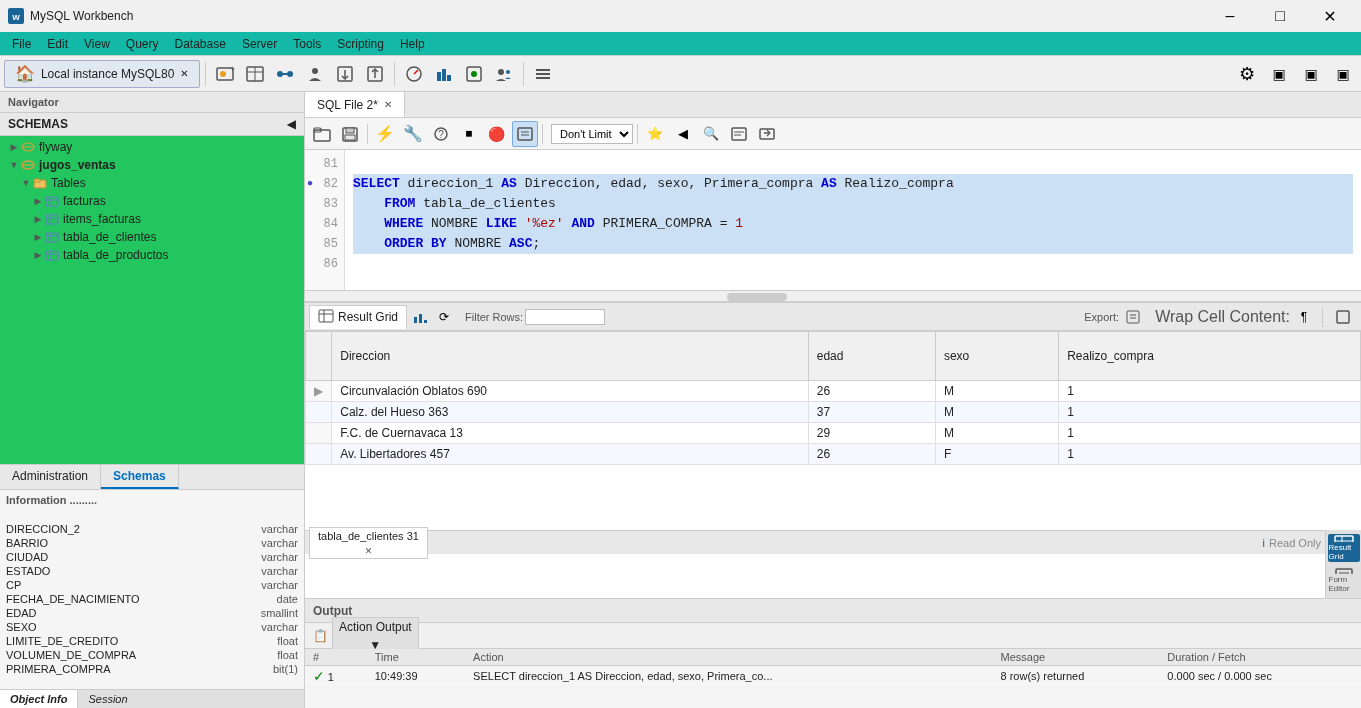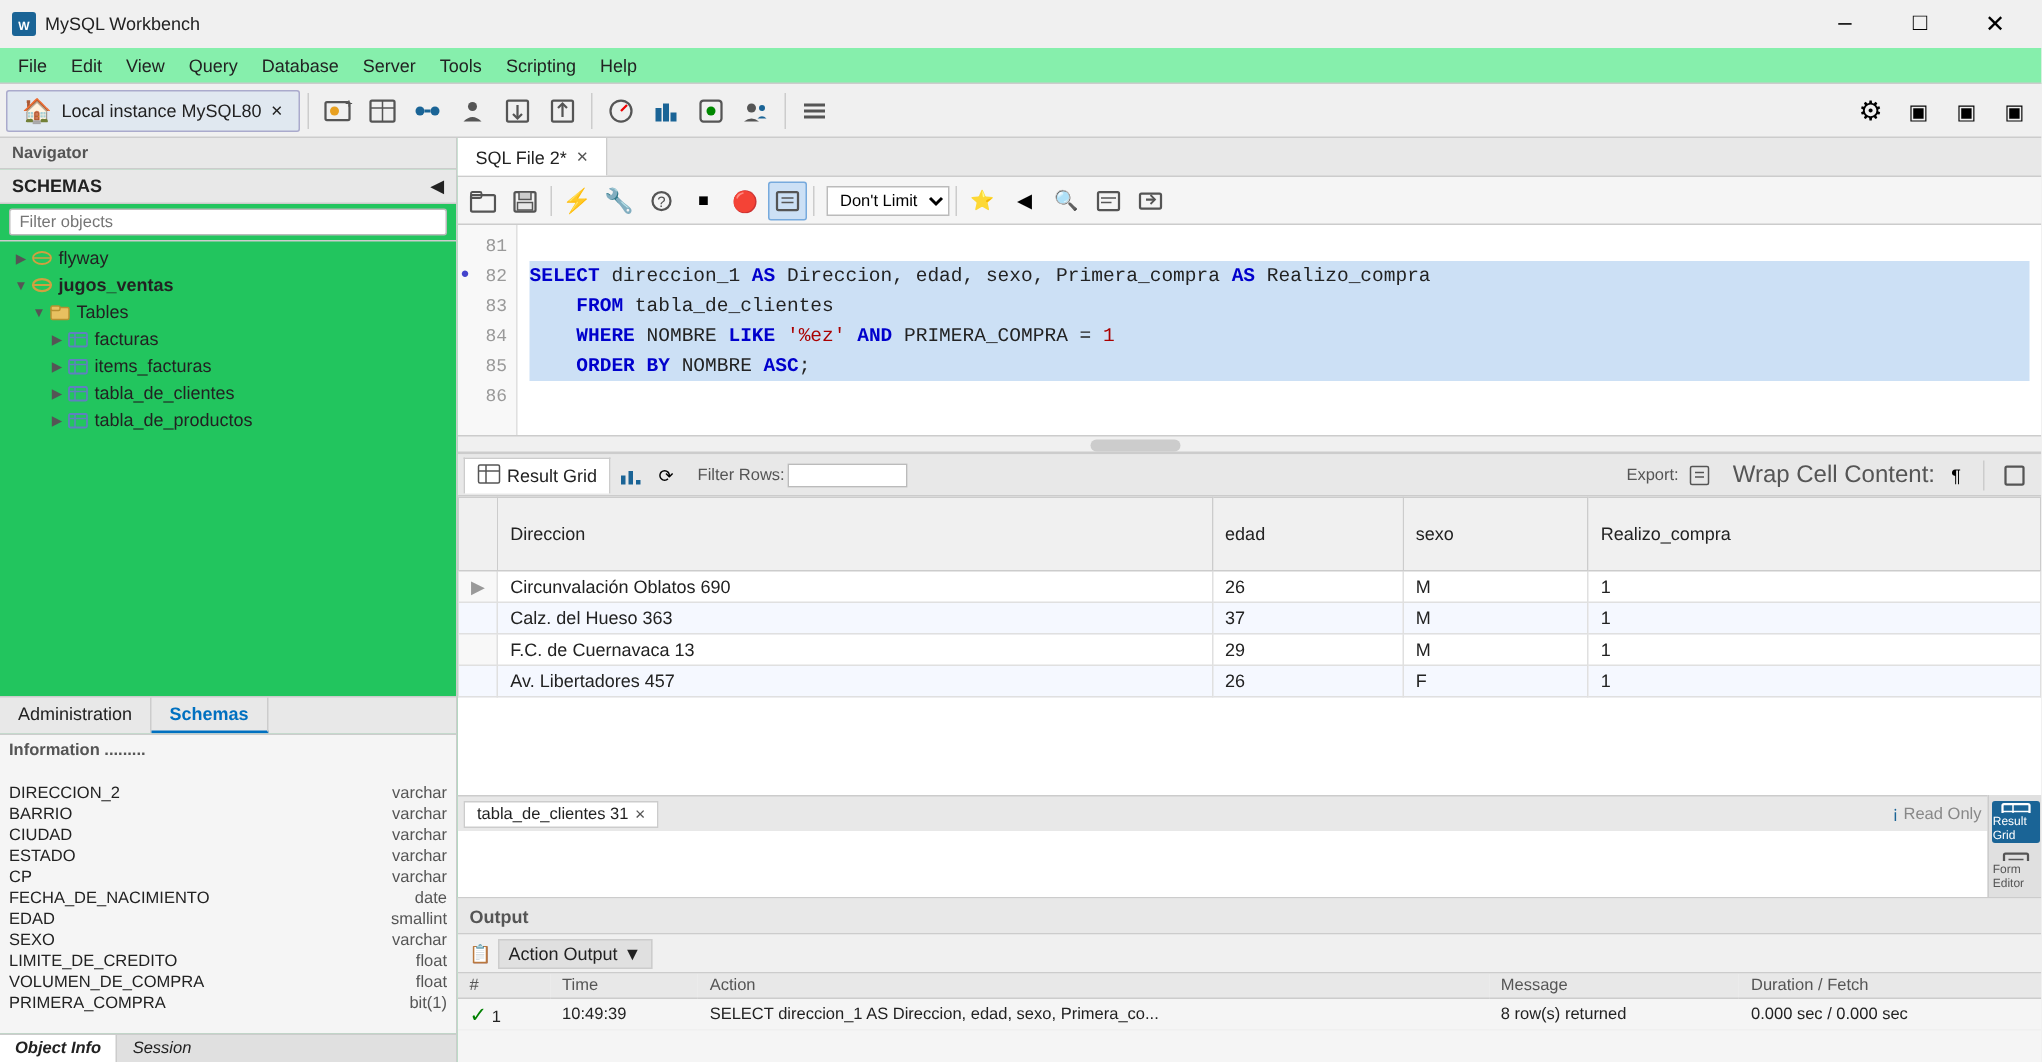--- a/index.html
+++ b/index.html
@@ -6,21 +6,21 @@
     body { font-family: 'Segoe UI', Tahoma, Geneva, Verdana, sans-serif; font-size: 12px; background: #f0f0f0; color: #222; overflow: hidden; width: 1361px; height: 708px; }
 
     
     #title-bar { background: #f0f0f0; height: 32px; display: flex; align-items: center; padding: 0 8px; justify-content: space-between; }
     #title-bar-left { display: flex; align-items: center; gap: 6px; font-size: 12px; }
     #title-bar-icon { width: 16px; height: 16px; background: #1a6496; border-radius: 2px; display: flex; align-items: center; justify-content: center; color: white; font-size: 9px; font-weight: bold; }
     #title-bar-controls { display: flex; gap: 4px; }
     .title-btn { width: 46px; height: 32px; border: none; background: transparent; cursor: pointer; font-size: 16px; display: flex; align-items: center; justify-content: center; }
 
     
-    #menu-bar { background: #86efac; height: 24px; display: flex; align-items: center; padding: 0 4px; border-bottom: 1px solid #ccc; }
+    #menu-bar { background: #14b8a6; height: 24px; display: flex; align-items: center; padding: 0 4px; border-bottom: 1px solid #ccc; }
     .menu-item { padding: 2px 8px; cursor: pointer; font-size: 12px; }
 
     
     #toolbar { background: #f0f0f0; height: 36px; display: flex; align-items: center; padding: 0 4px; border-bottom: 1px solid #ccc; gap: 2px; }
     .tb-btn { width: 28px; height: 28px; border: 1px solid transparent; background: transparent; cursor: pointer; display: flex; align-items: center; justify-content: center; font-size: 14px; border-radius: 2px; }
     .tb-sep { width: 1px; height: 24px; background: #ccc; margin: 0 3px; }
     .tb-right { margin-left: auto; display: flex; align-items: center; gap: 4px; }
     #settings-icon { font-size: 18px; }
 
     
@@ -111,37 +111,37 @@
     #data-grid { flex: 1; overflow: auto; }
     table.grid { width: 100%; border-collapse: collapse; font-size: 12px; }
     table.grid th { background: #f0f0f0; border: 1px solid #ccc; padding: 17px 8px; text-align: left; font-weight: normal; font-size: 12px; position: sticky; top: 0; z-index: 1; }
     table.grid td { border: 1px solid #e0e0e0; padding: 3px 8px; }
     table.grid tr:nth-child(even) td { background: #f5f8ff; }
     .row-num-col { width: 20px; background: #f8f8f8; border-right: 1px solid #ccc; text-align: center; color: #999; }
 
     
     #result-bottom-tabs { display: flex; align-items: center; background: #e8e8e8; border-top: 1px solid #ccc; height: 24px; padding: 0 4px; gap: 4px; }
     .rb-tab { display: flex; align-items: center; gap: 4px; padding: 2px 8px; font-size: 11px; cursor: pointer; border: 1px solid transparent; }
-    .rb-tab.active { background: white; border-color: #ccc; }
+    .rb-tab.active { background: white; border-color: #ccc; flex-direction: column; }
     .rb-close { font-size: 9px; color: #555; cursor: pointer; }
     .rb-tab-right { margin-left: auto; display: flex; align-items: center; gap: 4px; font-size: 11px; color: #555; }
     .info-icon { color: #1a6496; }
     .read-only-badge { color: #888; font-size: 11px; }
 
     
     #side-panel-icons { width: 36px; background: #e0e0e0; border-left: 1px solid #ccc; display: flex; flex-direction: column; align-items: center; padding: 4px 0; gap: 2px; }
     .sp-icon { width: 32px; height: 28px; border: 1px solid transparent; cursor: pointer; display: flex; align-items: center; justify-content: center; font-size: 12px; border-radius: 2px; }
     .sp-icon.active { background: #1a6496; color: white; }
 
     
     #output-section { height: 110px; border-top: 1px solid #ccc; background: #f5f5f5; display: flex; flex-direction: column; }
     #output-header { display: flex; align-items: center; padding: 2px 8px; background: #e8e8e8; border-bottom: 1px solid #ccc; height: 24px; }
     #output-label { font-size: 12px; font-weight: bold; color: #555; }
     #output-tabs-row { display: flex; align-items: center; padding: 2px 8px; border-bottom: 1px solid #ccc; background: #f0f0f0; height: 26px; gap: 4px; }
-    .output-tab-select { display: flex; align-items: center; gap: 4px; font-size: 12px; cursor: pointer; padding: 2px 6px; background: #e0e0e0; border: 1px solid #ccc; }
+    .output-tab-select { display: flex; align-items: center; gap: 4px; font-size: 12px; cursor: pointer; padding: 2px 6px; background: #e0e0e0; border: 1px solid #ccc; flex-direction: column; }
     .output-table-wrap { flex: 1; overflow: auto; }
     table.output-table { width: 100%; border-collapse: collapse; font-size: 11px; }
     table.output-table th { background: #e8e8e8; border-bottom: 1px solid #ccc; padding: 2px 8px; text-align: left; font-weight: normal; color: #555; }
     table.output-table td { padding: 2px 8px; border-bottom: 1px solid #f0f0f0; }
     .success-icon { color: green; font-size: 14px; }
   </style>
 </head>
 <body>
 
 <div id="title-bar">
@@ -272,23 +272,20 @@
   <div id="left-panel">
     <div id="navigator-header">
       <span>Navigator</span>
     </div>
 
     <div id="schemas-header">
       <span id="schemas-title">SCHEMAS</span>
       <span style="cursor:pointer;font-size:12px;">◀</span>
     </div>
 
-    <div id="filter-box">
-      <input id="filter-input" type="text" placeholder="Filter objects" style="">
-    </div>
 
     <div id="tree">
 
       <div class="tree-item tree-indent-1">
         <span class="tree-arrow">▶</span>
         <span class="tree-icon schema-icon">
           <svg width="14" height="12">
               <ellipse cx="7" cy="6" rx="6" ry="4" fill="none" stroke="#d0a040" stroke-width="1.2"></ellipse>
               <line x1="1" y1="6" x2="13" y2="6" stroke="#d0a040" stroke-width="1"></line>
             </svg>

